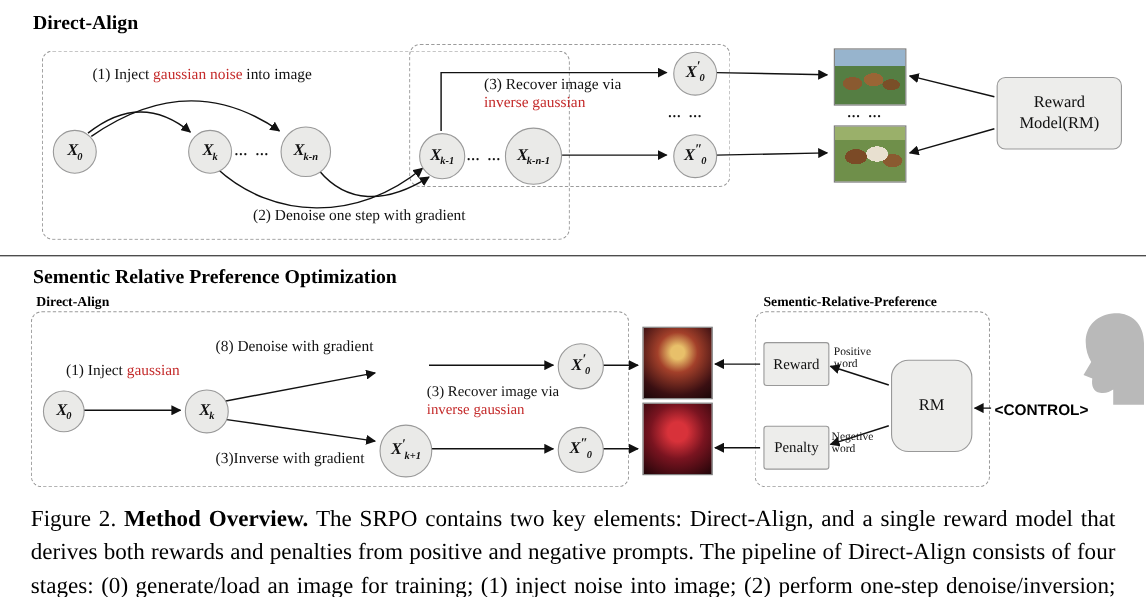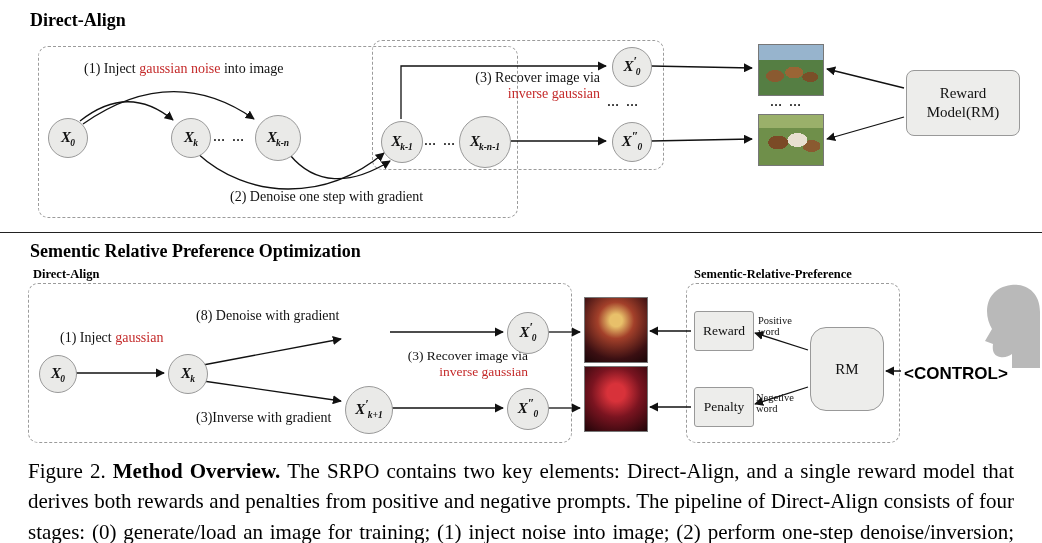--- a/index.html
+++ b/index.html
@@ -1,21 +1,21 @@
 <!DOCTYPE html>
 <html style="--red: #c42a2a; --node_fill: #eaeae8; --box_fill: #ededeb; --silhouette: #b9b9b9;"><head>
 <meta charset="utf-8">
 <style>
   html,body{margin:0;padding:0;background:#ffffff;}
   .fig{position:relative;width:1042px;height:543px;background:#fff;overflow:hidden;
        font-family:"Liberation Serif",serif;color:#111;}
   .sect-title{position:absolute;font-weight:bold;font-size:18px;color:#000;white-space:nowrap;}
   .subhead{position:absolute;font-weight:bold;font-size:12.5px;color:#000;white-space:nowrap;}
   .lbl{position:absolute;font-size:14px;white-space:nowrap;color:#111;}
-  .lbl-c{text-align:right;}
+  .lbl-c{text-align:left;}
   .red{color:var(--red,#c42a2a);}
   .dashed{position:absolute;border:1.4px dashed #9b9b9b;border-radius:10px;}
   .node{position:absolute;border-radius:50%;background:var(--node_fill,#eaeae8);
         border:1px solid #999;display:flex;align-items:center;justify-content:center;
         font-style:italic;font-weight:bold;color:#111;}
   .nx{font-size:15px;}
   .np{font-size:12px;vertical-align:6px;line-height:0;}
   .ns{font-size:9.5px;font-style:italic;margin-left:-1px;}
   .dots{position:absolute;font-size:12px;font-weight:bold;letter-spacing:2px;color:#111;white-space:nowrap;}
   .gbox{position:absolute;background:var(--box_fill,#ededeb);border:1px solid #999;
@@ -30,21 +30,21 @@
   .img-cows{background:
       radial-gradient(ellipse 10px 7px at 30% 55%, #7b4a26 99%, transparent 100%),
       radial-gradient(ellipse 10px 7px at 60% 50%, #e8e0d0 99%, transparent 100%),
       radial-gradient(ellipse 9px 6px at 82% 62%, #8a5a30 99%, transparent 100%),
       linear-gradient(180deg,#9ab06a 0 25%,#6f8f4a 25% 100%);}
   .img-elvis1{background:radial-gradient(circle at 50% 35%, #e8c06a 0 12%, #a3402a 35%, #3a0f12 75%, #1a0608 100%);}
   .img-elvis2{background:radial-gradient(circle at 50% 40%, #d8323a 0 18%, #7a1420 50%, #200408 100%);}
   .divider{position:absolute;left:0;top:232px;width:1042px;border-top:1.6px solid #222;}
   .wordlbl{position:absolute;font-size:10.5px;line-height:11px;color:#111;white-space:nowrap;}
   .control{position:absolute;font-family:"Liberation Sans",sans-serif;font-weight:bold;
-           font-size:17px;background:#fff;padding:0 3px;color:#000;white-space:nowrap;}
+           font-size:14px;background:#fff;padding:0 3px;color:#000;white-space:nowrap;}
   .caption{position:absolute;left:28px;top:456px;width:986px;font-size:21px;
            line-height:1.45;text-align:justify;color:#000;}
   svg.arrows{position:absolute;left:0;top:0;}
   svg.arrows path.ar{stroke:#111;stroke-width:1.3;fill:none;}
 </style>
 </head>
 <body>
 
 <div class="fig">
 

